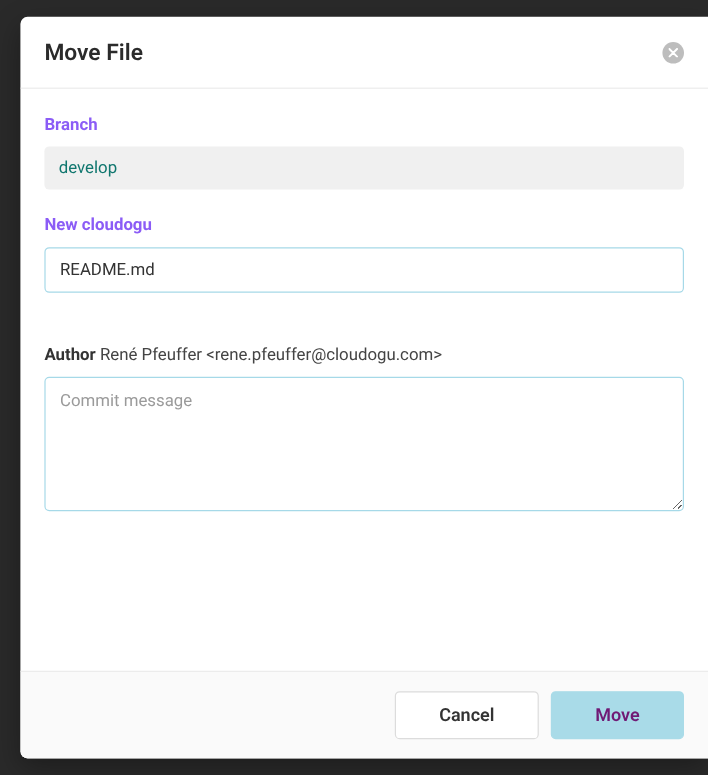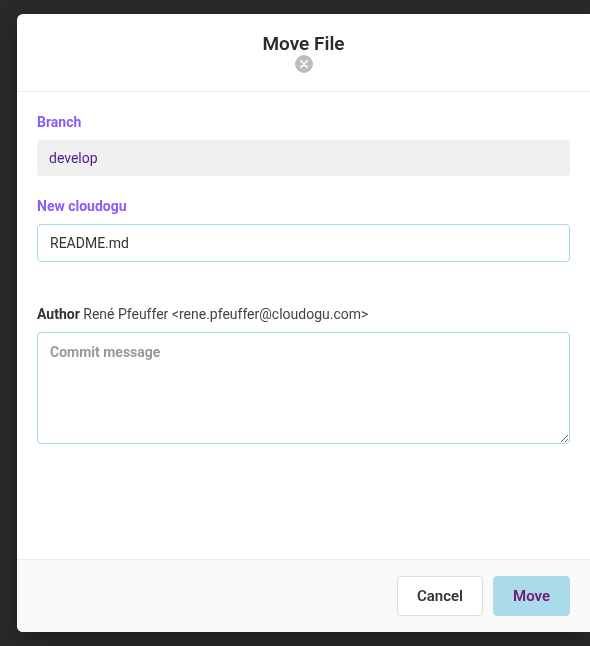--- a/index.html
+++ b/index.html
@@ -28,21 +28,20 @@
     flex-direction: column;
     overflow: hidden;
     box-shadow: 0 8px 24px rgba(0,0,0,0.3);
   }
   .modal-header {
     display: flex;
     align-items: center;
     justify-content: space-between;
     padding: 18px 20px 18px 20px;
     border-bottom: 1px solid #ececec;
-    flex-direction: column;
   }
   .modal-title {
     font-size: 19px;
     font-weight: 600;
     color: #2b2b2b;
   }
   .close-btn {
     width: 18px;
     height: 18px;
     border-radius: 50%;
@@ -66,21 +65,21 @@
     font-weight: 700;
     color: #8b5cf6;
     margin-bottom: 10px;
     display: block;
   }
   .field-readonly {
     background: #f0f0f0;
     border-radius: 4px;
     padding: 10px 12px;
     font-size: 14px;
-    color: #4c1d95;
+    color: #0f766e;
   }
   .field-input {
     width: 100%;
     border: 1px solid #a6d9e8;
     border-radius: 4px;
     padding: 10px 12px;
     font-size: 14px;
     color: #333;
     font-family: inherit;
     outline: none;
@@ -90,35 +89,34 @@
     font-size: 14px;
     margin-bottom: 10px;
     color: #333;
   }
   .author-label { font-weight: 700; }
   .author-value { font-weight: 400; color: #444; }
   textarea.field-input {
     resize: both;
     min-height: 112px;
     line-height: 1.4;
-    font-weight: bold;
   }
   textarea.field-input::placeholder { color: #9a9a9a; }
   .modal-footer {
     border-top: 1px solid #ececec;
     background: #fafafa;
     padding: 16px 20px;
     display: flex;
     justify-content: flex-end;
     gap: 10px;
   }
   .btn {
     font-size: 15px;
     font-weight: 600;
-    padding: 10px 19px;
+    padding: 10px 36px;
     border-radius: 4px;
     cursor: pointer;
     border: 1px solid transparent;
     font-family: inherit;
   }
   .btn-secondary {
     background: #fff;
     border-color: #dcdcdc;
     color: #333;
   }

